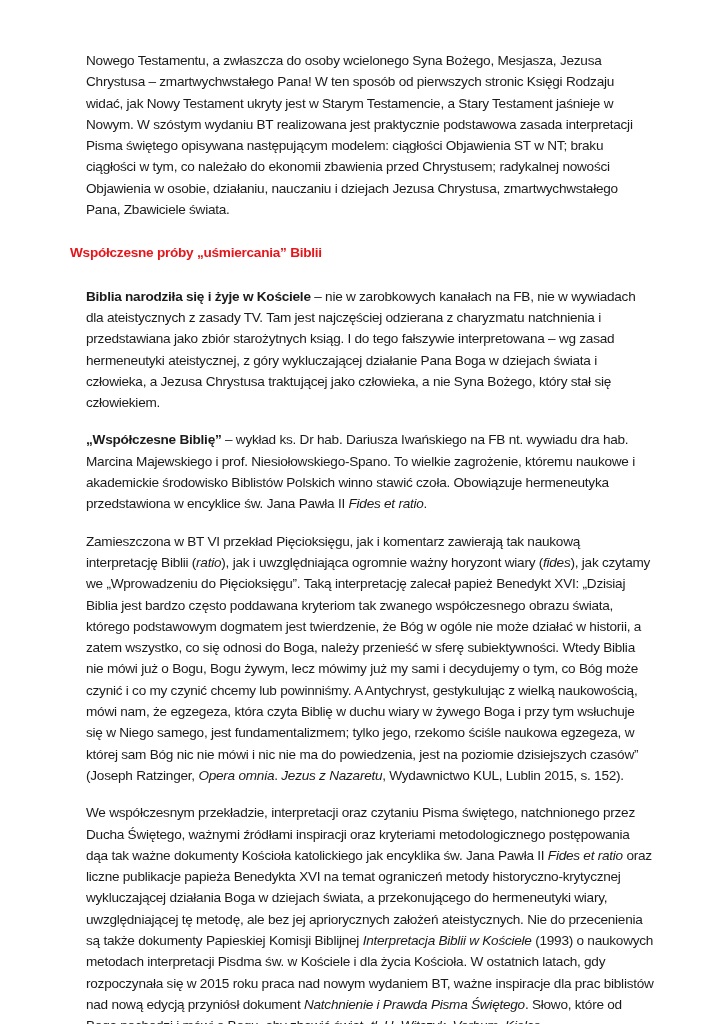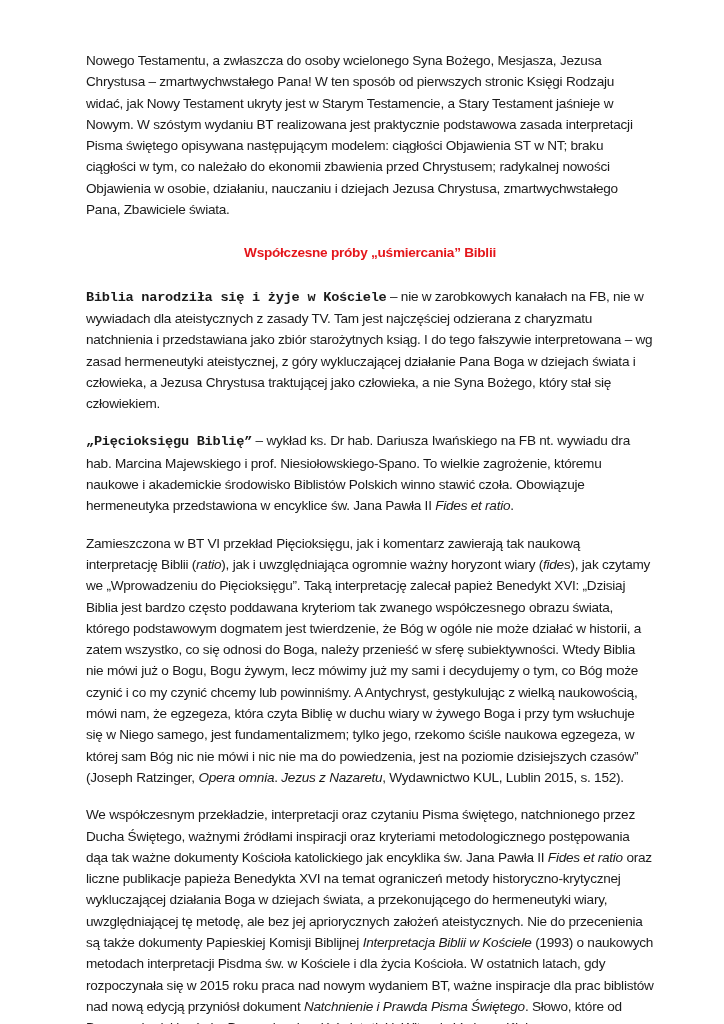--- a/index.html
+++ b/index.html
@@ -5,34 +5,34 @@
   html, body { margin: 0; padding: 0; background: #ffffff; }
   body { width: 724px; height: 1024px; overflow: hidden; position: relative; }
   .page {
     position: absolute; left: 70px; top: 34px; width: 600px;
     font-family: "Liberation Sans", sans-serif;
     font-size: 13.6px; line-height: 21.3px; color: #1a1a1a;
     letter-spacing: -0.25px;
   }
   .page p { margin: 16px; }
   .heading {
-    text-align: center; color: #e4161b; font-weight: bold;
+    color: #e4161b; font-weight: bold;
     margin: 22px 0 22px 0 !important; font-size: 13.6px;
   }
-  b { font-weight: bold; font-family: Liberation Mono, monospace; }
+  b { font-weight: bold; }
   i { font-style: italic; }
 </style>
 </head>
 <body>
 
 <div class="page">
   <p>Nowego Testamentu, a zwłaszcza do osoby wcielonego Syna Bożego, Mesjasza, Jezusa Chrystusa – zmartwychwstałego Pana! W ten sposób od pierwszych stronic Księgi Rodzaju widać, jak Nowy Testament ukryty jest w Starym Testamencie, a Stary Testament jaśnieje w Nowym. W szóstym wydaniu BT realizowana jest praktycznie podstawowa zasada interpretacji Pisma świętego opisywana następującym modelem: ciągłości Objawienia ST w NT; braku ciągłości w tym, co należało do ekonomii zbawienia przed Chrystusem; radykalnej nowości Objawienia w osobie, działaniu, nauczaniu i dziejach Jezusa Chrystusa, zmartwychwstałego Pana, Zbawiciele świata.</p>
 
   <p class="heading">Współczesne próby  „uśmiercania” Biblii</p>
 
   <p><b>Biblia narodziła się i żyje w Kościele</b><span> – nie w zarobkowych kanałach na FB, nie w wywiadach dla ateistycznych z zasady TV. Tam jest najczęściej odzierana z charyzmatu natchnienia i przedstawiana jako zbiór starożytnych ksiąg. I do tego fałszywie interpretowana – wg zasad hermeneutyki ateistycznej, z góry wykluczającej działanie Pana Boga w dziejach świata i człowieka, a Jezusa Chrystusa traktującej jako człowieka, a nie Syna Bożego, który stał się człowiekiem.</span></p>
 
-  <p><b>„Pięcioksięgu Biblię”</b><span> – wykład ks. Dr hab. Dariusza Iwańskiego na FB nt. wywiadu dra hab. Marcina Majewskiego i prof. Niesiołowskiego-Spano. To wielkie zagrożenie, któremu naukowe i akademickie środowisko Biblistów Polskich winno stawić czoła. Obowiązuje hermeneutyka przedstawiona w encyklice św. Jana Pawła II </span><i>Fides et ratio</i><span>.</span></p>
+  <p><b>„Współczesne Biblię”</b><span> – wykład ks. Dr hab. Dariusza Iwańskiego na FB nt. wywiadu dra hab. Marcina Majewskiego i prof. Niesiołowskiego-Spano. To wielkie zagrożenie, któremu naukowe i akademickie środowisko Biblistów Polskich winno stawić czoła. Obowiązuje hermeneutyka przedstawiona w encyklice św. Jana Pawła II </span><i>Fides et ratio</i><span>.</span></p>
 
   <p><span>Zamieszczona w BT VI przekład Pięcioksięgu, jak i komentarz zawierają tak naukową interpretację Biblii (</span><i>ratio</i><span>), jak i uwzględniająca ogromnie ważny horyzont wiary (</span><i>fides</i><span>), jak czytamy we „Wprowadzeniu do Pięcioksięgu”. Taką interpretację zalecał papież Benedykt XVI: „Dzisiaj Biblia jest bardzo często poddawana kryteriom tak zwanego współczesnego obrazu świata, którego podstawowym dogmatem jest twierdzenie, że Bóg w ogóle nie może działać w historii, a zatem wszystko, co się odnosi do Boga, należy przenieść w sferę subiektywności. Wtedy Biblia nie mówi już o Bogu, Bogu żywym, lecz mówimy już my sami i decydujemy o tym, co Bóg może czynić i co my czynić chcemy lub powinniśmy. A Antychryst, gestykulując z wielką naukowością, mówi nam, że egzegeza, która czyta Biblię w duchu wiary w żywego Boga i przy tym wsłuchuje się w Niego samego, jest fundamentalizmem; tylko jego, rzekomo ściśle naukowa egzegeza, w której sam Bóg nic nie mówi i nic nie ma do powiedzenia, jest na poziomie dzisiejszych czasów” (Joseph Ratzinger, </span><i>Opera omnia</i><span>. </span><i>Jezus z Nazaretu</i><span>, Wydawnictwo KUL, Lublin 2015, s. 152).</span></p>
 
   <p><span>We współczesnym przekładzie, interpretacji oraz czytaniu Pisma świętego, natchnionego przez Ducha Świętego, ważnymi źródłami inspiracji oraz kryteriami metodologicznego postępowania dąa tak ważne dokumenty Kościoła katolickiego jak encyklika św. Jana Pawła II </span><i>Fides et ratio</i><span> oraz liczne publikacje papieża Benedykta XVI na temat ograniczeń metody historyczno-krytycznej wykluczającej działania Boga w dziejach świata, a przekonującego do hermeneutyki wiary, uwzględniającej tę metodę, ale bez jej apriorycznych założeń ateistycznych. Nie do przecenienia są także dokumenty Papieskiej Komisji Biblijnej </span><i>Interpretacja Biblii w Kościele</i><span> (1993) o naukowych metodach interpretacji Pisdma św. w Kościele i dla życia Kościoła. W ostatnich latach, gdy rozpoczynała się w 2015 roku praca nad nowym wydaniem BT, ważne inspiracje dla prac biblistów nad nową edycją przyniósł dokument </span><i>Natchnienie i Prawda Pisma Świętego</i><span>. Słowo, które od Boga pochodzi i mówi o Bogu, aby zbawić świat</span><i>, tł. H. Witczyk, Verbum, Kielce</i></p>
 </div>
 
 </body></html>

